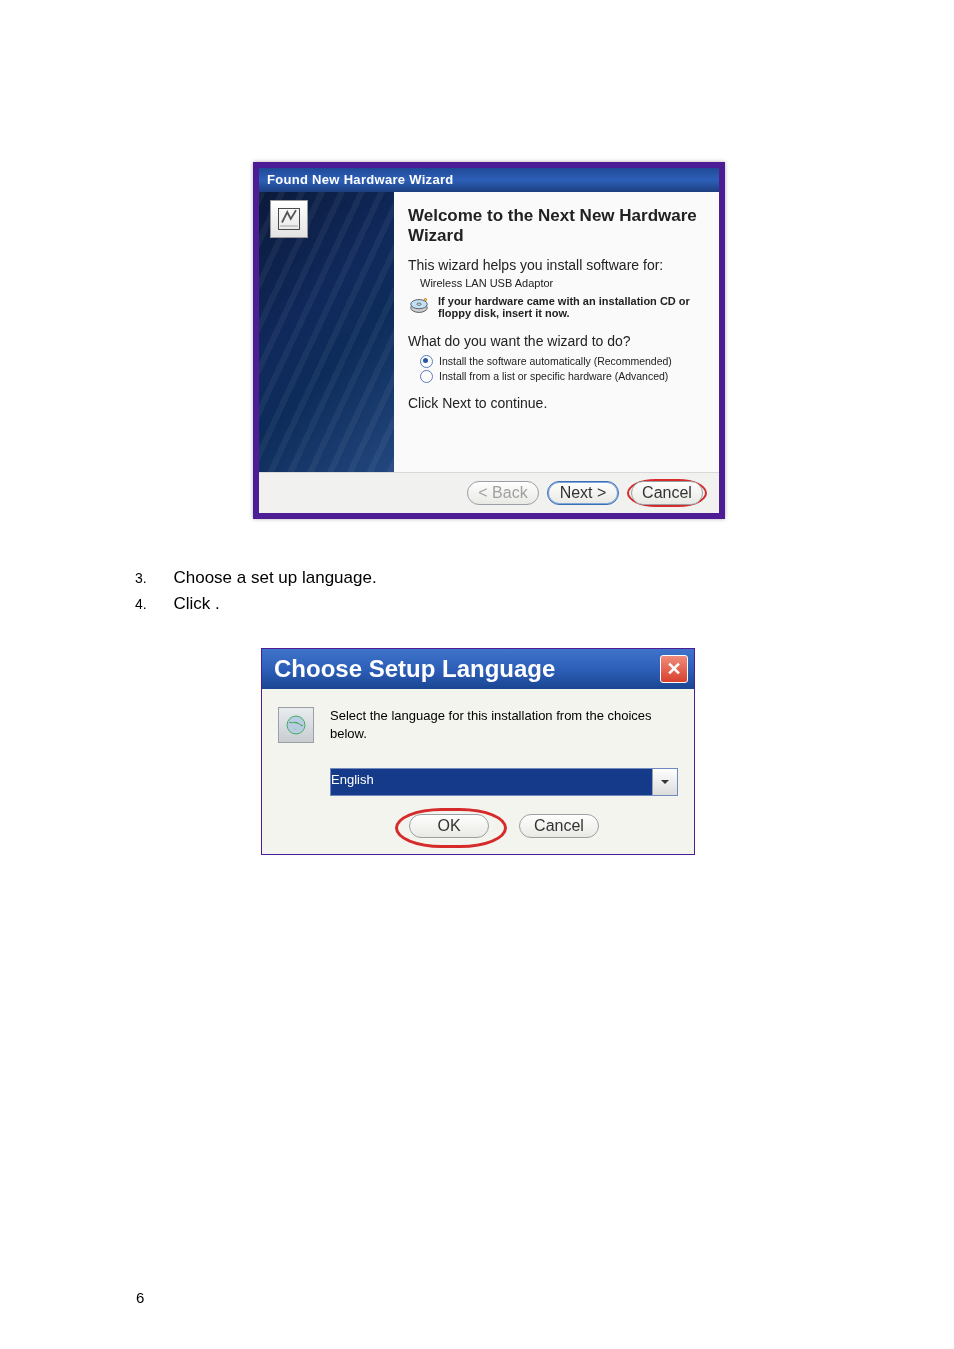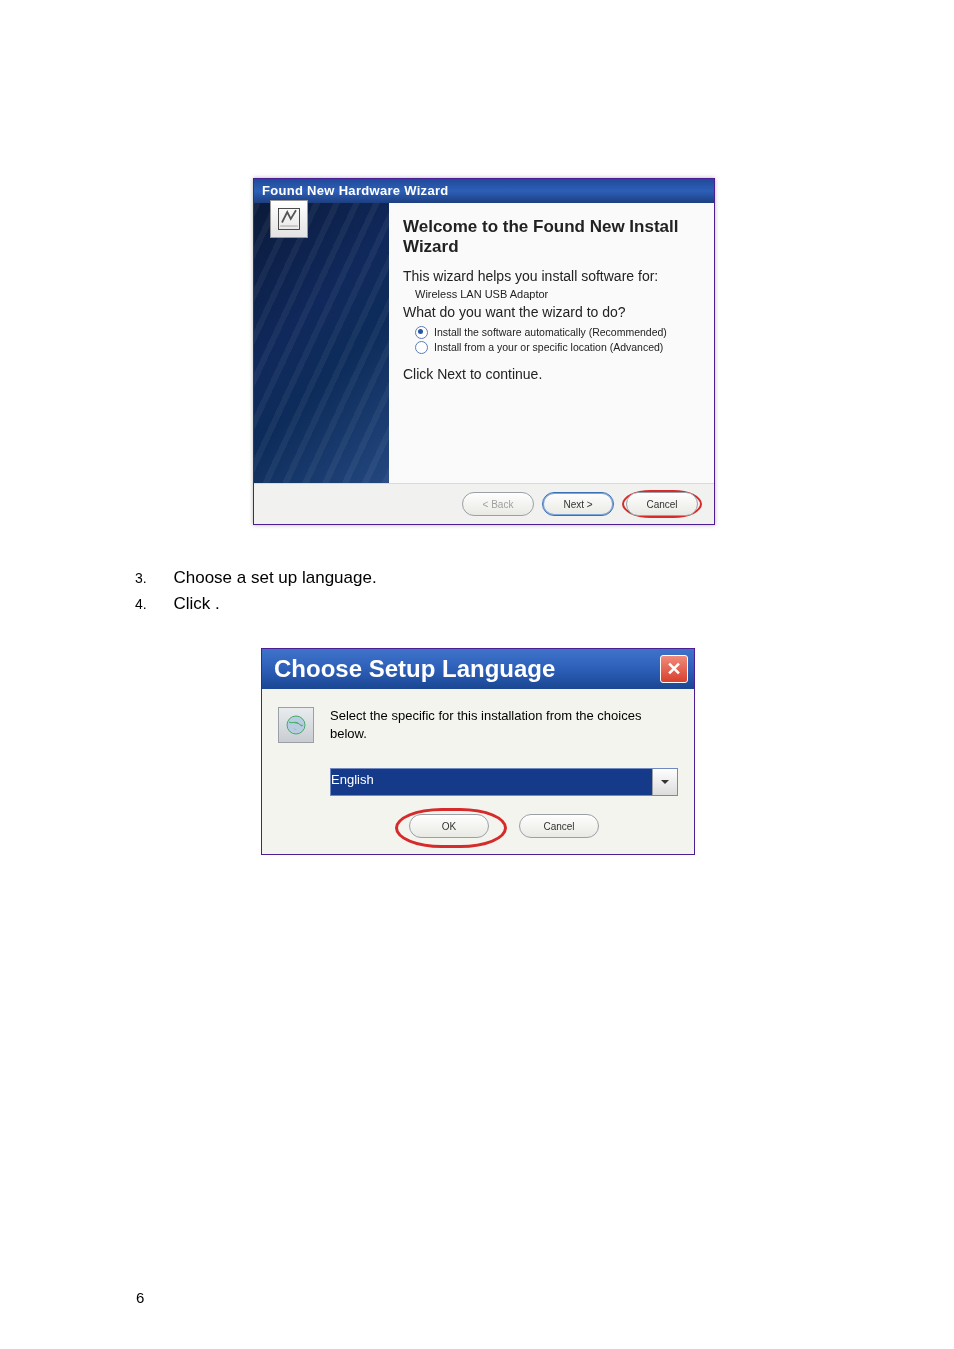--- a/index.html
+++ b/index.html
@@ -1,33 +1,33 @@
 <!DOCTYPE html>
 <html><head>
 <meta charset="utf-8">
 <style>
   html,body{margin:0;padding:0;background:#fff;font-family:Arial,Helvetica,sans-serif;color:#000}
   .page{width:954px;height:1349px;position:relative;margin:0 auto;background:#fff}
-  .wizard{position:absolute;left:253px;top:178px;width:460px;border:1px solid #4c1d95;background:#eab308;box-shadow:0 0 4px rgba(0,0,0,.3)}
+  .wizard{position:absolute;left:253px;top:162px;width:460px;border:6px solid #4c1d95;background:#eab308;box-shadow:0 0 4px rgba(0,0,0,.3)}
   .titlebar{height:24px;background:linear-gradient(180deg,#204a97 0%,#2d5fb8 50%,#1d3f80 100%);color:#fff;font-family:"Trebuchet MS",Tahoma,sans-serif;font-weight:700;font-size:13px;line-height:24px;padding:0 8px;letter-spacing:.3px}
   .wiz-body{display:flex;height:280px}
   .wiz-left{width:135px;background:linear-gradient(135deg,#0a1a3a,#10295c 40%,#0d2c5a 60%,#23477f);position:relative}
   .wiz-left::after{content:"";position:absolute;inset:0;background:repeating-linear-gradient(115deg,rgba(255,255,255,.05) 0 6px,rgba(255,255,255,0) 6px 18px)}
   .wiz-right{flex:1;padding:12px 16px 6px 14px;background:#fafafa;font-family:Tahoma,sans-serif;color:#222}
   .wiz-h1{font-family:"Trebuchet MS",Tahoma,sans-serif;font-weight:700;font-size:17px;line-height:1.2;margin:2px 0 10px}
   .wiz-p{font-size:14px;margin:4px 0}
   .wiz-sub{font-size:11px;margin:4px 0 1px;padding-left:12px}
   .cd-row{display:flex;align-items:flex-start;gap:8px;margin:6px 0 14px}
   .cd-icon{width:22px;height:22px;flex:0 0 22px}
   .cd-text{font-size:11px;font-weight:700}
   .radio-row{display:flex;align-items:center;gap:6px;font-size:10.5px;margin:2px 0}
   .radio{width:11px;height:11px;border:1px solid #5a7db8;border-radius:50%;background:#fff;position:relative;flex:0 0 11px}
   .radio.on::after{content:"";position:absolute;left:2px;top:2px;width:5px;height:5px;border-radius:50%;background:#2a57a5}
   .wiz-footer{height:40px;border-top:1px solid #d9d9d9;background:#f1f1ef;display:flex;justify-content:flex-end;align-items:center;gap:8px;padding:0 12px}
-  .btn{min-width:70px;height:22px;border:1px solid #9aa0a6;border-radius:12px;background:linear-gradient(#fefefe,#e9e9e4);font-family:Tahoma,sans-serif;font-size:10px;display:flex;align-items:center;justify-content:center;color:#333}
+  .btn{min-width:70px;height:22px;border:1px solid #9aa0a6;border-radius:12px;background:linear-gradient(#fefefe,#e9e9e4);font-family:Tahoma,sans-serif;font-size:16px;display:flex;align-items:center;justify-content:center;color:#333}
   .btn.primary{border-color:#3b6fb5;box-shadow:0 0 0 1px #7ea6d9 inset}
   .btn.disabled{color:#a0a0a0}
   .cancel-circ{border:2px solid #d52b2b;border-radius:50%/70%;padding:0 2px}
   .cancel-circ .btn{border-color:#9aa0a6}
   .hw-icon{width:36px;height:36px;border:1px solid #999;position:absolute;left:270px;top:200px;background:linear-gradient(#fff,#e3e3e3);display:flex;align-items:center;justify-content:center}
   .hw-icon svg{width:28px;height:28px}
 
   .doc-ol{position:absolute;left:131px;top:558px;font-size:16px;list-style:none;padding:0;margin:4px}
   .doc-ol li{margin:6px 0}
   .doc-ol .num{font-size:14px;display:inline-block;width:34px}
@@ -56,32 +56,44 @@
 </head>
 <body>
 
 <div class="page">
 
   <div class="wizard">
     <div class="titlebar">Found New Hardware Wizard</div>
     <div class="wiz-body">
       <div class="wiz-left"></div>
       <div class="wiz-right">
-        <div class="wiz-h1">Welcome to the Found New Install Wizard</div>
+        <div class="wiz-h1">Welcome to the Next New Hardware Wizard</div>
         <div class="wiz-p">This wizard helps you install software for:</div>
         <div class="wiz-sub">Wireless  LAN USB Adaptor</div>
+        <div class="cd-row">
+          <span class="cd-icon">
+            <svg viewBox="0 0 24 24">
+                <ellipse cx="12" cy="14" rx="9" ry="5" fill="#c9ccd1" stroke="#555"></ellipse>
+                <ellipse cx="12" cy="10" rx="9" ry="5" fill="#bfe0f5" stroke="#555"></ellipse>
+                <ellipse cx="12" cy="10" rx="2.2" ry="1.2" fill="#fff" stroke="#555"></ellipse>
+                <circle cx="19" cy="5" r="1.2" fill="#fb6" stroke="#b70"></circle>
+                <circle cx="19" cy="5" r=".4" fill="#fff"></circle>
+              </svg>
+          </span>
+          <span class="cd-text">If your hardware came with an installation CD or floppy disk, insert it now.</span>
+        </div>
         <div class="wiz-p">What do you want the wizard to do?</div>
         <div style="padding-left:12px;margin:6px 0 12px">
           <div class="radio-row">
             <span class="radio on"></span>
             <span>Install the software automatically (Recommended)</span>
           </div>
           <div class="radio-row">
             <span class="radio"></span>
-            <span>Install from a your or specific location (Advanced)</span>
+            <span>Install from a list or specific hardware (Advanced)</span>
           </div>
         </div>
         <div class="wiz-p">Click Next to continue.</div>
       </div>
     </div>
     <div class="wiz-footer">
       <div class="btn disabled">&lt; Back</div>
       <div class="btn primary">Next &gt;</div>
       <span class="cancel-circ">
         <div class="btn">Cancel</div>
@@ -114,21 +126,21 @@
     </div>
     <div class="lang-body">
       <div class="globe">
         <svg viewBox="0 0 24 24" width="24" height="24">
             <circle cx="12" cy="12" r="9" fill="#b8cde2" stroke="#4a6"></circle>
             <path d="M5 9c3 2 6-1 9 1s3 4 5 2" fill="#7ab06a" stroke="#4a6"></path>
             <path d="M7 15c2 1 4 0 6 2" fill="#7ab06a"></path>
           </svg>
       </div>
       <div class="lang-right">
-        <div class="lang-msg">Select the specific for this installation from the choices below.</div>
+        <div class="lang-msg">Select the language for this installation from the choices below.</div>
         <div class="combo">
           <div class="combo-val">English</div>
           <div class="combo-btn">
             <svg width="10" height="10" viewBox="0 0 10 10">
                 <path d="M1 3 L5 7 L9 3 Z" fill="#333"></path>
               </svg>
           </div>
         </div>
         <div class="lang-btns">
           <span class="okwrap">

